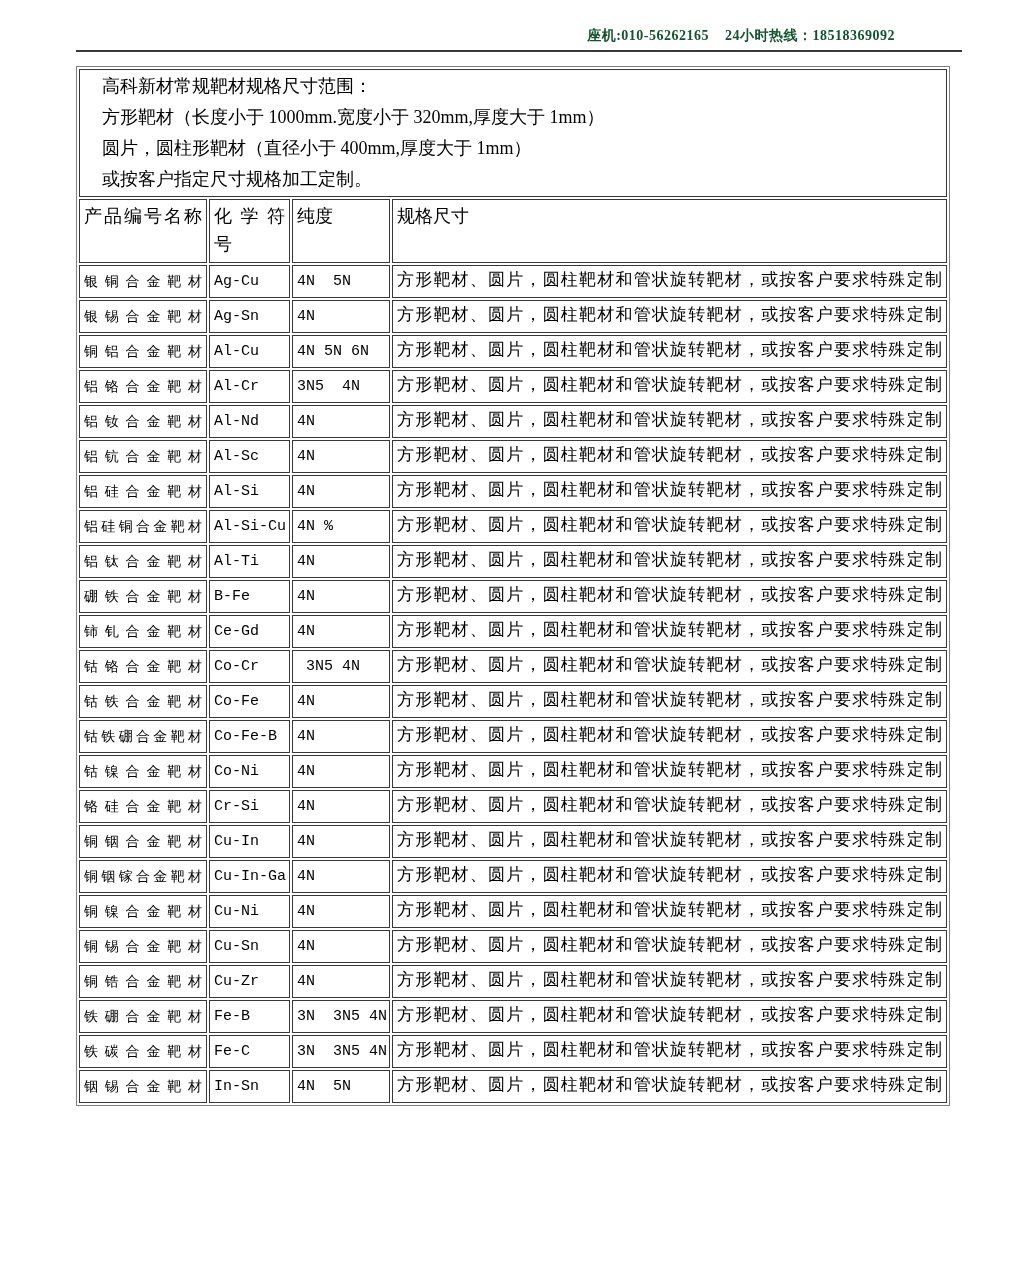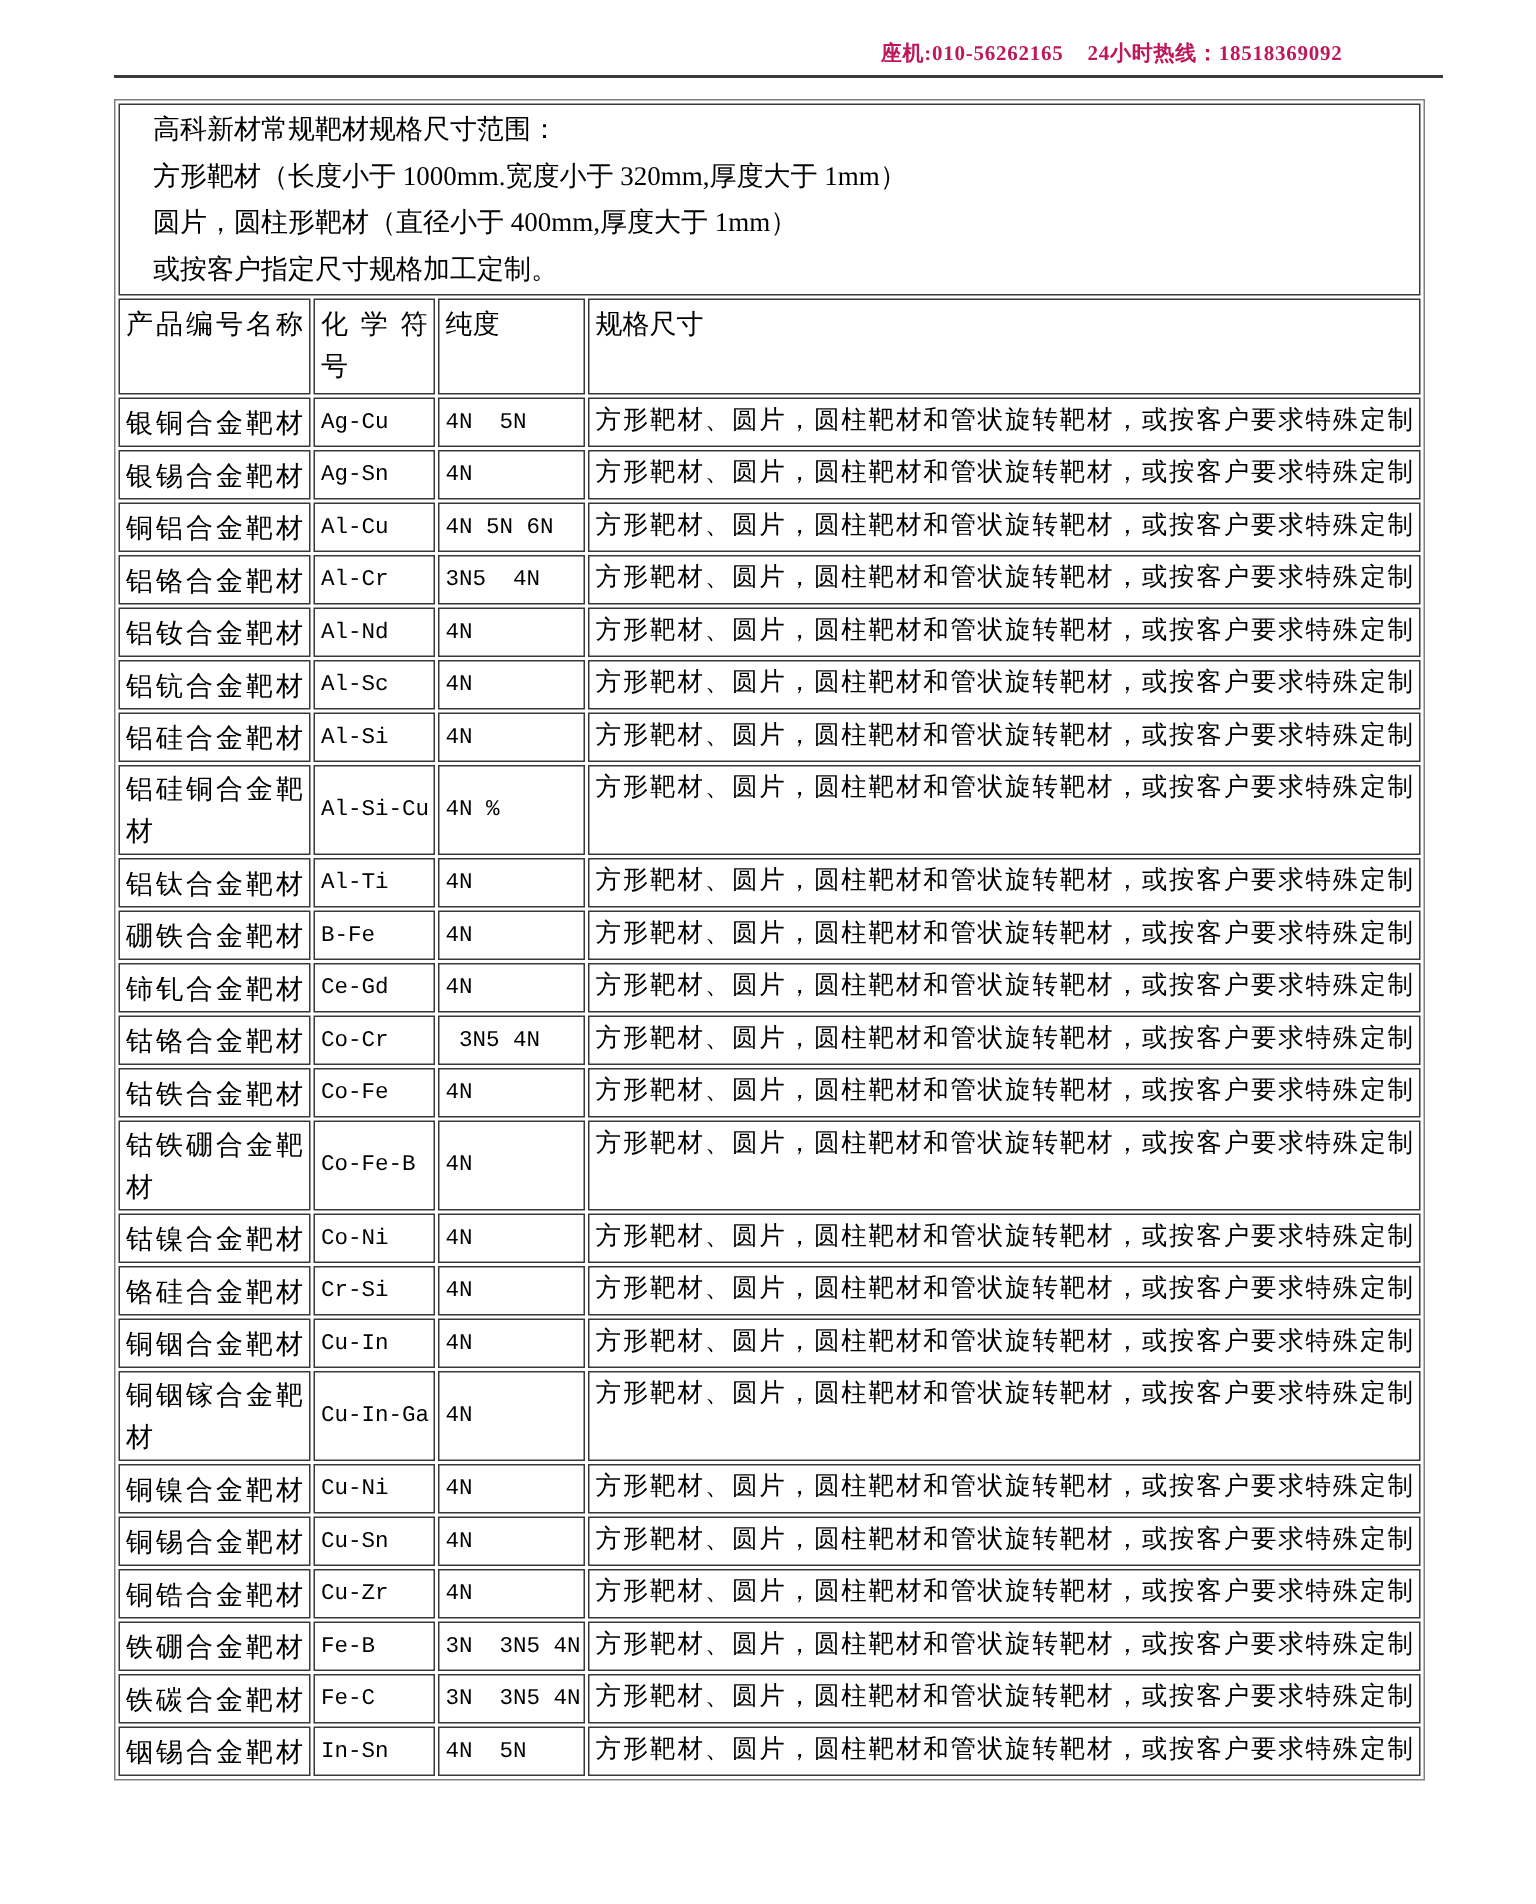--- a/index.html
+++ b/index.html
@@ -6,21 +6,21 @@
   html,body { background:#ffffff; }
   body {
     width:1024px; height:1269px; overflow:hidden;
     font-family:"Liberation Serif","DejaVu Serif",serif;
     color:#000000;
   }
   
   .topbar { position:relative; height:66px; }
   .contact {
     position:absolute; top:27px; right:129px;
-    font-size:14px; font-weight:bold; color:#be185d;
+    font-size:14px; font-weight:bold; color:#14532d;
     white-space:pre; letter-spacing:0.5px;
   }
   .rule {
     position:absolute; top:50px; left:76px; width:886px;
     border-top:2px solid #3a3a3a;
   }
   
   .doc { margin-left:76px; }
   table.spec {
     width:874px; table-layout:fixed;
@@ -37,21 +37,21 @@
   .intro-row p { font-size:18px; line-height:31px; white-space:pre; }
   
   .head-row { height:64px; }
   .head-row td { vertical-align:top; padding-top:2px;margin-top:27px; }
   
   .jd { text-align:justify; text-align-last:justify; }
   
   .data-row { height:33px; }
   td.name {
     text-align:justify; text-align-last:justify;
-    font-size:18px; line-height:28px; vertical-align:middle;
+    font-size:14px; line-height:28px; vertical-align:middle;
   }
   td.sym, td.pur {
     font-family:"Liberation Mono","DejaVu Sans Mono",monospace;
     font-size:15px; white-space:pre; padding-right:11px;
   }
   td.specc {
     text-align:justify; text-align-last:justify;
     font-size:17px; line-height:28px; vertical-align:top; padding-top:0;
   }
 </style>

